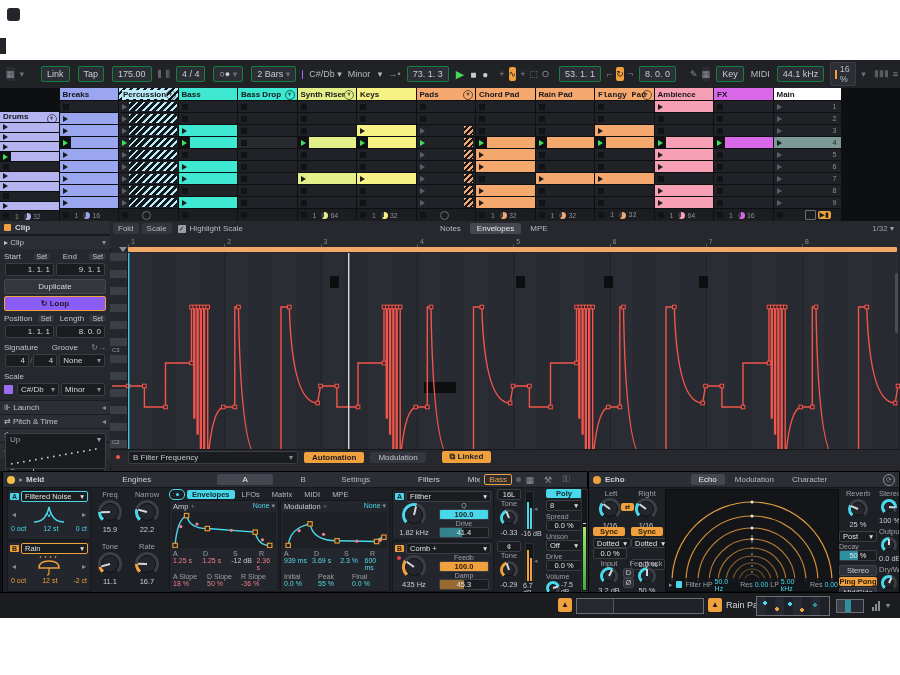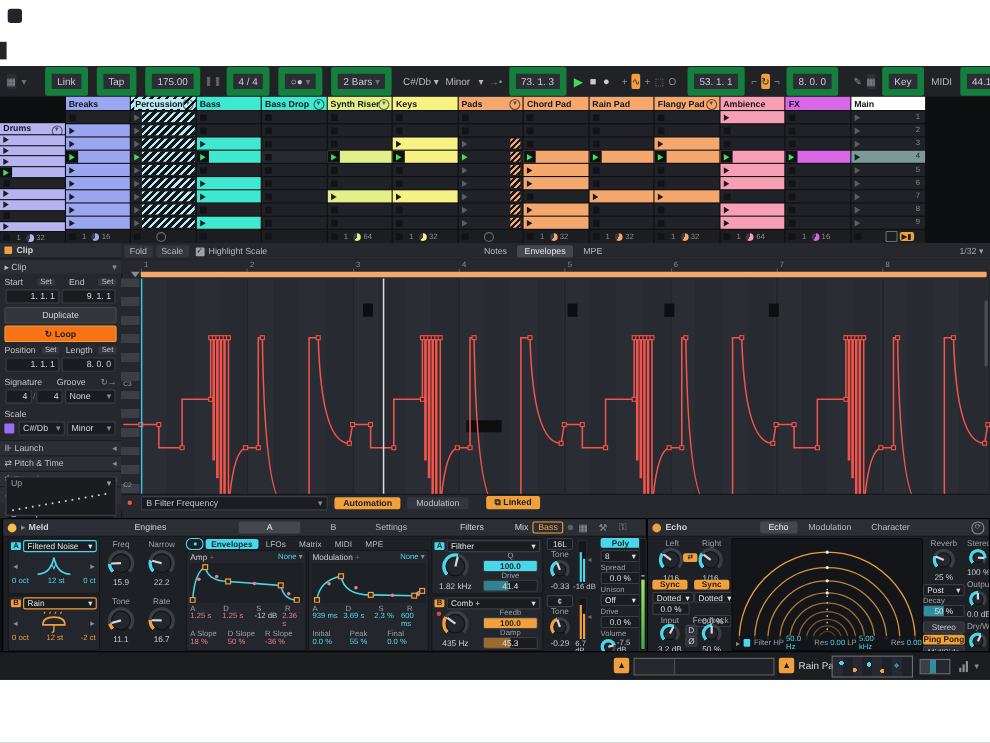--- a/index.html
+++ b/index.html
@@ -3,21 +3,21 @@
 <meta charset="utf-8">
 <style>
   html,body{margin:0;padding:0;background:#fff;}
   .page{position:relative;width:900px;height:675px;background:#fff;overflow:hidden;
         font-family:"Liberation Sans",sans-serif;-webkit-font-smoothing:antialiased;}
   .abs{position:absolute;}
   .app{position:absolute;left:0;top:60px;width:900px;height:558px;background:#1b1d21;overflow:hidden;}
   
   .transport{position:absolute;left:0;top:0;width:900px;height:28px;background:#202226;border-bottom:1px solid #101113;
              display:flex;align-items:center;font-size:9px;color:#b7bac0;}
-  .tbox{background:#2b2e34;border:6px solid #15803d;border-radius:2px;padding:2px 5px;margin:0 4px;white-space:nowrap;color:#c9ccd1;}
+  .tbox{background:#2b2e34;border:1px solid #15803d;border-radius:2px;padding:2px 5px;margin:0 4px;white-space:nowrap;color:#c9ccd1;}
   .tplain{margin:0 3px;white-space:nowrap;}
   .ticon{width:14px;height:14px;margin:0 2px;border-radius:2px;display:flex;align-items:center;justify-content:center;color:#8d9097;font-size:9px;}
   .orangebox{background:#f0a03c;color:#1b1d21;border-color:#f0a03c;}
   .play-glyph{color:#43d95a;font-size:11px;margin:0 3px;}
   .stop-glyph{color:#c9ccd1;font-size:10px;margin:0 3px;}
   .rec-glyph{color:#c9ccd1;font-size:10px;margin:0 3px;}
   .cpu{display:flex;align-items:center;background:#2b2e34;border:1px solid #3a3d44;border-radius:2px;padding:1px 4px;margin:0 2px;}
   .cpu .bar{width:3px;height:9px;background:#f0a03c;margin-right:3px;}
   
   .session{position:absolute;left:0;top:28px;width:900px;height:133px;background:#0e0f11;display:flex;}
@@ -39,21 +39,21 @@
   .mainslot.sel{background:#7d9997;color:#16211f;}
   
   .middle{position:absolute;left:0;top:161px;width:900px;height:250px;background:#26282e;}
   .clippanel{position:absolute;left:0;top:0;width:110px;height:250px;background:#26282e;border-right:1px solid #17181c;font-size:8px;color:#c2c5ca;}
   .cp-title{height:13px;background:#2b2e34;display:flex;align-items:center;padding:0 4px;font-weight:bold;color:#d4d7db;border-bottom:1px solid #17181c;}
   .cp-sq{width:7px;height:7px;background:#f0a03c;border-radius:1px;margin-right:4px;}
   .cp-row{display:flex;align-items:center;padding:1px 4px;justify-content:space-between;}
   .cp-set{background:#33363d;border-radius:2px;padding:0 3px;font-size:7px;color:#c2c5ca;}
   .cp-val{background:#1a1c20;border:1px solid #3a3d44;border-radius:2px;padding:1px 3px;flex:1;text-align:right;color:#d4d7db;margin:0 1px;}
   .cp-btn{background:#33363d;border:1px solid #44474f;border-radius:2px;text-align:center;padding:2px 0;margin:2px 4px;color:#d4d7db;}
-  .cp-loop{background:#f97316;border-color:#f0a03c;color:#1b1d21;font-weight:bold;}
+  .cp-loop{background:#8b5cf6;border-color:#f0a03c;color:#1b1d21;font-weight:bold;}
   .cp-sect{display:flex;align-items:center;justify-content:space-between;background:#2b2e34;border-top:1px solid #1a1c20;padding:2px 4px;color:#bfc2c7;}
   .cp-dd{background:#1a1c20;border:1px solid #3a3d44;border-radius:2px;padding:1px 3px;color:#d4d7db;display:flex;justify-content:space-between;flex:1;margin:0 1px;}
   .pianoicon{width:9px;height:9px;background:#9a6ff0;border-radius:1px;margin-right:3px;display:inline-block;}
   .editor-top{position:absolute;left:110px;top:0;width:790px;height:15px;background:#26282e;border-bottom:1px solid #17181c;display:flex;align-items:center;font-size:8px;color:#b7bac0;}
   .et-btn{background:#33363d;border-radius:2px;padding:1px 5px;margin-left:3px;}
   .et-tab{padding:1px 7px;margin-left:2px;border-radius:2px;}
   .et-tab.sel{background:#44474f;color:#e8eaec;}
   .ruler{position:absolute;left:110px;top:15px;width:790px;height:12px;background:#26282e;font-size:7px;color:#8a8d93;}
   .loopbar{position:absolute;left:128px;top:26px;width:769px;height:5px;background:#f2a968;border-radius:1px;}
   .envwrap{position:absolute;left:110px;top:32px;width:790px;height:196px;overflow:hidden;background:#26282e;}
@@ -557,21 +557,21 @@
           <div class="slot">
             <i class="stopSq"></i>
           </div>
           <div class="statusrow">
             <i class="stopSq"></i>
             <span style="margin: 0px 3px 0px 6px;">1</span>
             <i class="pie" style="background: conic-gradient(rgb(245, 168, 110) 216deg, rgb(58, 61, 66) 216deg);"></i>
             <span>32</span>
           </div>
         </div>
-        <div class="trackcol" style="width: 58.5px;">
+        <div class="trackcol" style="width: 58.5px; font-family: Liberation Mono, monospace;">
           <div class="thead" style="background: rgb(245, 168, 110);">
             <span>Flangy Pad</span>
             <span class="fold">▾</span>
           </div>
           <div class="slot">
             <i class="stopSq"></i>
           </div>
           <div class="slot">
             <i class="stopSq"></i>
           </div>

